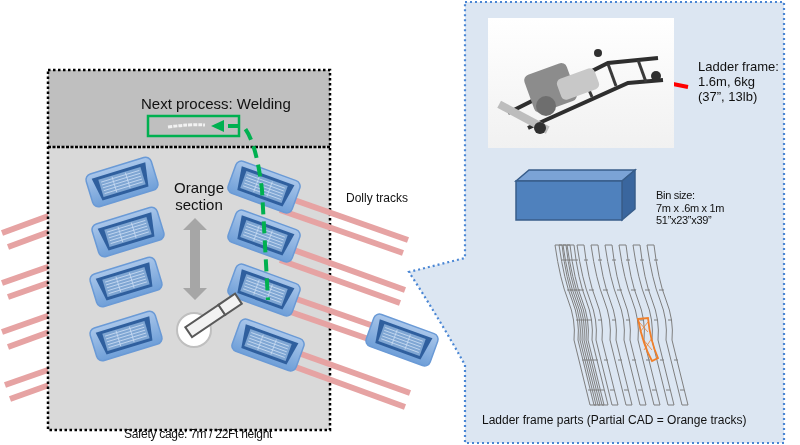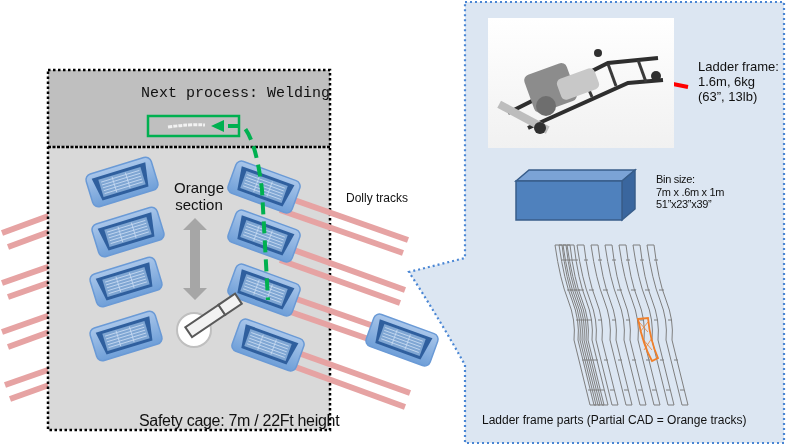--- a/index.html
+++ b/index.html
@@ -3,21 +3,21 @@
 <meta charset="utf-8">
 <style>
   html, body { margin: 0; padding: 0; background: #ffffff; }
   body { width: 800px; height: 445px; position: relative; overflow: hidden;
          font-family: "Liberation Sans", sans-serif; color: #111; }
   svg { position: absolute; left: 0; top: 0; }
   .lbl { position: absolute; white-space: nowrap; line-height: 1.15; }
   .lbl-lg { font-size: 15px; }
   .lbl-md { font-size: 13px; }
   .lbl-sm { font-size: 12px; }
-  .lbl-xs { font-size: 11px; letter-spacing: -0.3px; }
+  .lbl-xs { font-size: 11px; letter-spacing: -0.3px; margin-top: 16px; }
   .photo { position: absolute; left: 488px; top: 18px; width: 186px; height: 130px;
            background: linear-gradient(180deg, #ffffff 0%, #f1f1f1 100%); overflow: hidden; }
 </style>
 </head>
 <body>
 
 <svg width="800" height="445" viewBox="0 0 800 445">
   <defs>
     <linearGradient id="binGrad" x1="0" y1="0" x2="0" y2="1">
       <stop offset="0" stop-color="#a9c6ea"></stop>
@@ -147,35 +147,35 @@
     <rect x="40" y="50" width="45" height="40" rx="6" fill="#8c8c8c" transform="rotate(-20 62 70)"></rect>
     <rect x="70" y="55" width="40" height="22" rx="5" fill="#c8c8c8" transform="rotate(-20 90 66)"></rect>
     <circle cx="58" cy="88" r="10" fill="#6e6e6e"></circle>
     <rect x="8" y="95" width="55" height="8" fill="#bdbdbd" transform="rotate(28 35 99)"></rect>
     <circle cx="52" cy="110" r="6" fill="#303030"></circle>
     <circle cx="168" cy="58" r="5" fill="#303030"></circle>
     <circle cx="110" cy="35" r="4" fill="#303030"></circle>
   </svg>
 </div>
 
-<div class="lbl lbl-lg" style="left:141px; top:85px;font-family:Liberation Mono, monospace;">Next process: Welding</div>
+<div class="lbl lbl-lg" style="left:141px; top:95px;">Next process: Welding</div>
 
 <div class="lbl lbl-lg" style="left:174px; top:179px; text-align:center;">
   <div>Orange</div>
   <div>section</div>
 </div>
 
 <div class="lbl lbl-sm" style="left:346px; top:192px;">Dolly tracks</div>
 
-<div class="lbl lbl-xs" style="left:139px; top:412px; font-size:16px;">Safety cage: 7m / 22Ft height</div>
+<div class="lbl lbl-xs" style="left:124px; top:412px; font-size:12px;">Safety cage: 7m / 22Ft height</div>
 
 <div class="lbl lbl-md" style="left:698px; top:60px;">
   <div>Ladder frame:</div>
   <div>1.6m, 6kg</div>
-  <div>(63”, 13lb)</div>
+  <div>(37”, 13lb)</div>
 </div>
 
 <div class="lbl lbl-xs" style="left:656px; top:173px;">
   <div>Bin size:</div>
   <div>7m x .6m x 1m</div>
   <div>51”x23”x39”</div>
 </div>
 
 <div class="lbl lbl-sm" style="left:482px; top:414px;">Ladder frame parts (Partial CAD = Orange tracks)</div>
 

